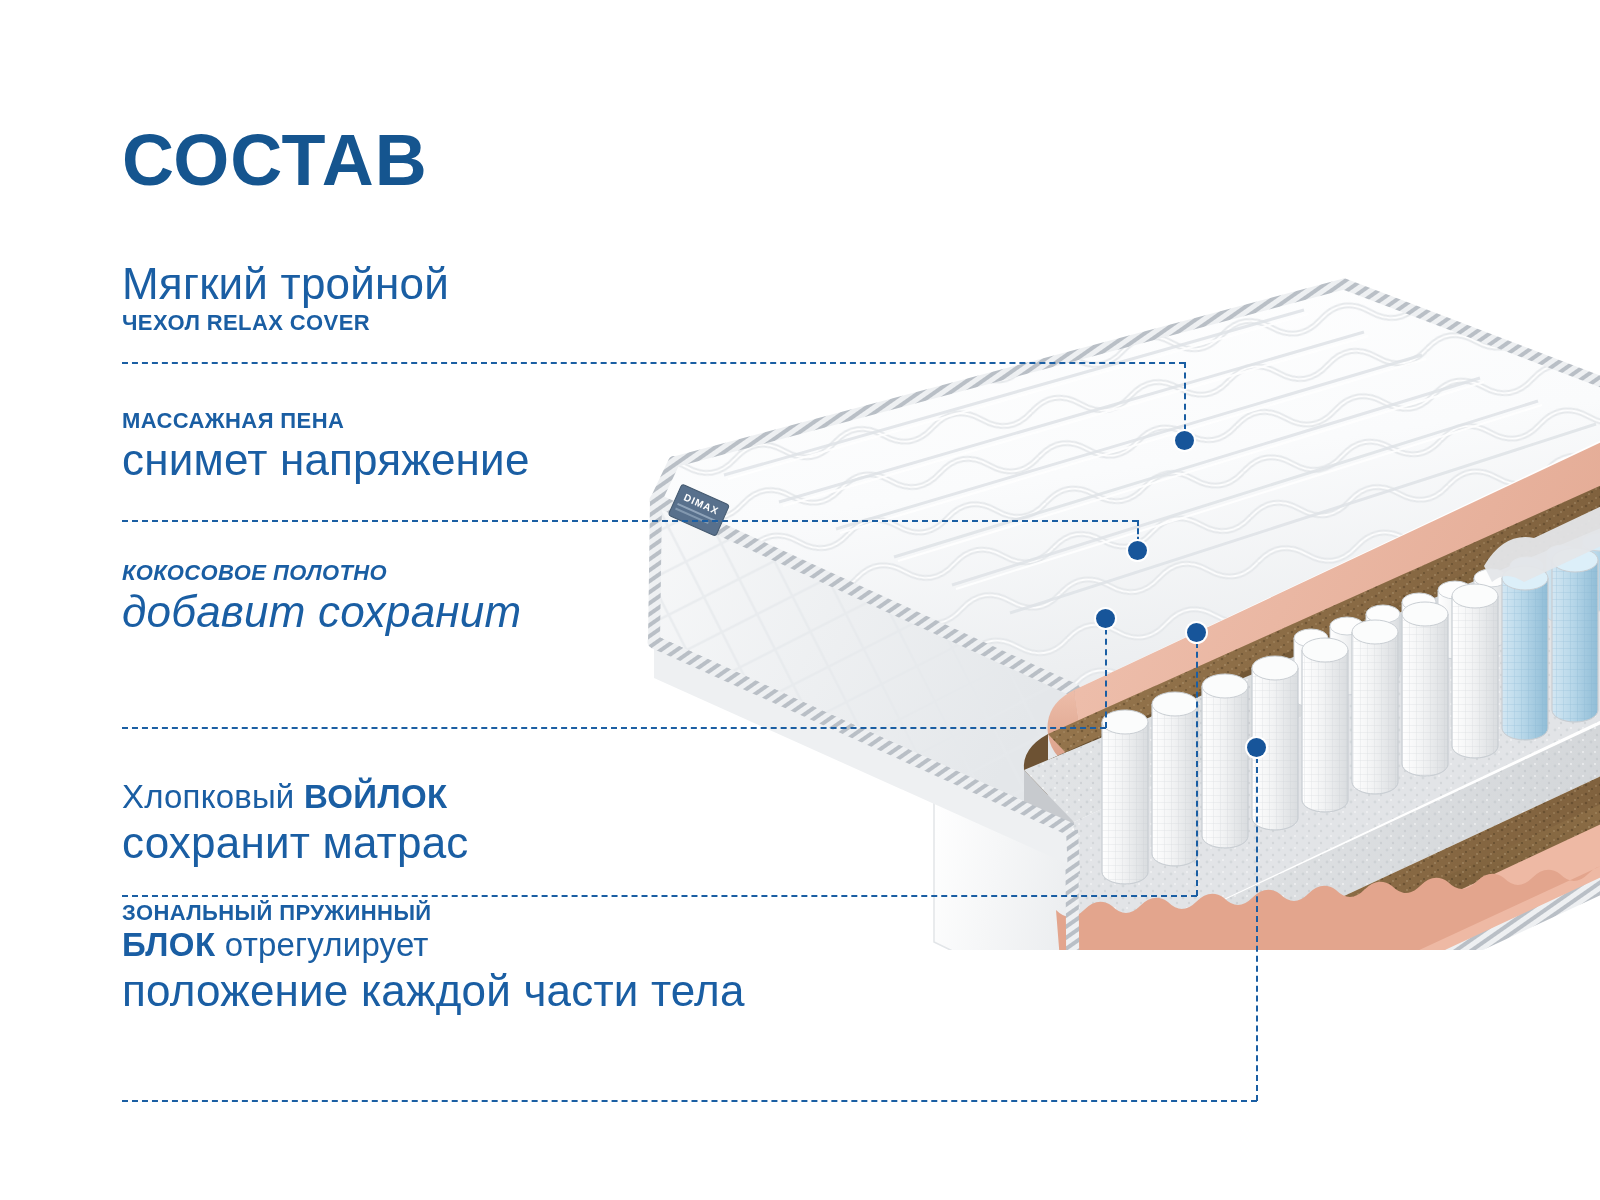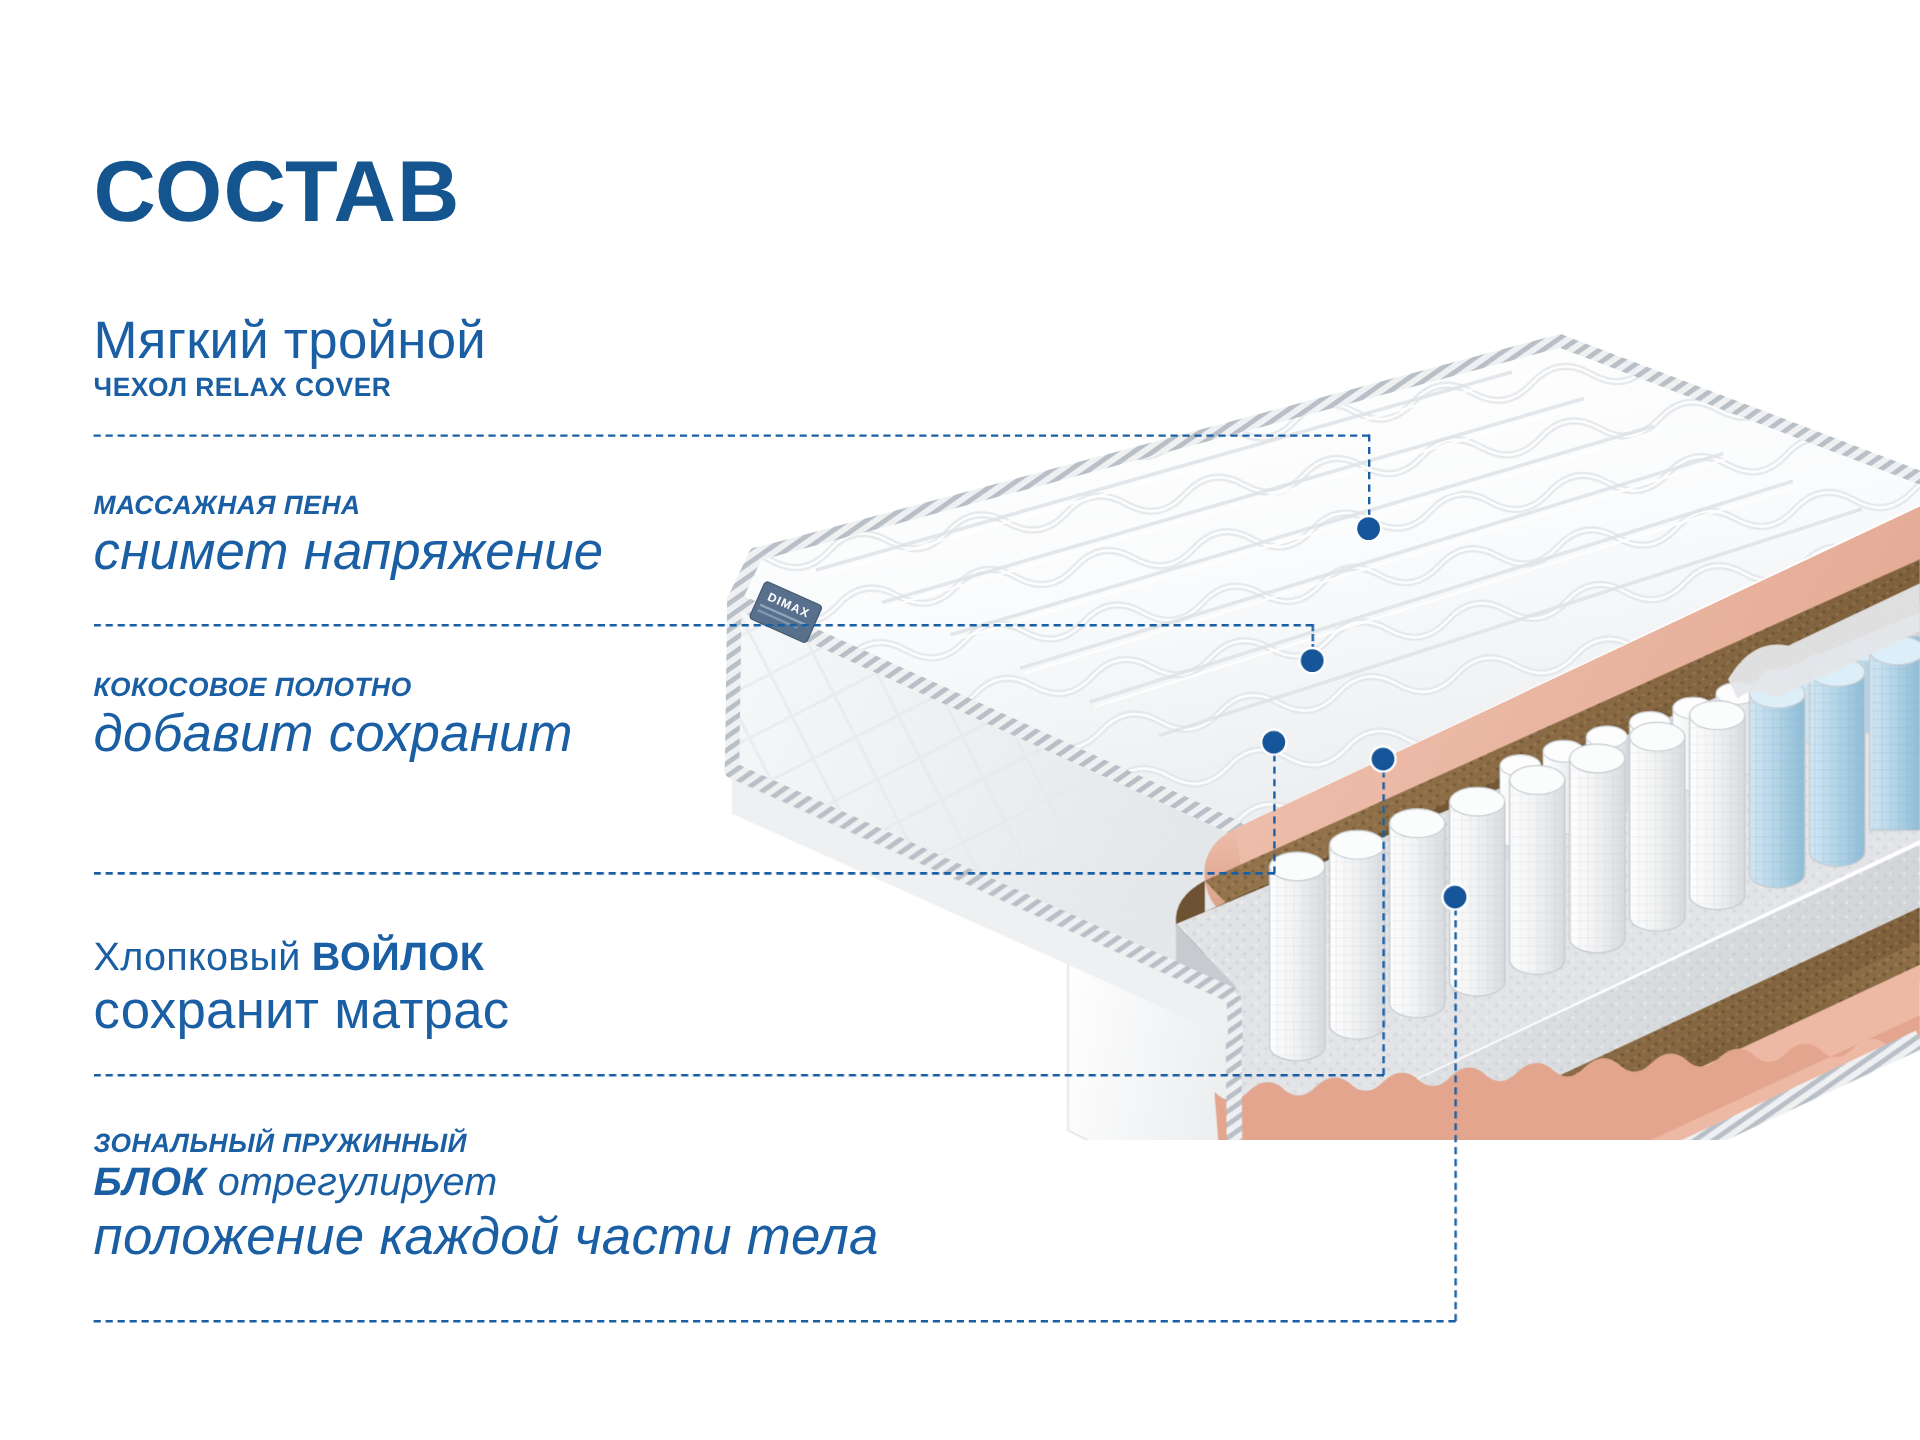--- a/index.html
+++ b/index.html
@@ -1,40 +1,40 @@
 <!DOCTYPE html>
 <html><head>
 <meta charset="utf-8">
 <style>
   * { margin:0; padding:0; box-sizing:border-box; }
   html,body { width:1600px; height:1200px; background:#ffffff; overflow:hidden; }
   body { font-family:"Liberation Sans", sans-serif; }
 
-  #stage { position:relative; width:1272px; height:1200px; background:#fff; }
+  #stage { position:relative; width:1272px; height:1200px; background:#fff;margin-left:44px; }
 
   
   .page-title{
     position:absolute; left:78px; top:124px;
     font-size:72px; font-weight:700; letter-spacing:1px;
     color:#15558f; line-height:1;
   }
 
   .block{ position:absolute; left:78px; color:#1a5ea3; }
   .block .ln{ display:block; white-space:nowrap; line-height:1.18; }
   .ln.light{ font-weight:400; font-size:44px; letter-spacing:.2px; }
   .ln.bold { font-weight:700; font-size:22px; letter-spacing:.4px; }
   .ln.mix  { font-weight:400; font-size:33px; letter-spacing:.2px; }
   .ln.mix b{ font-weight:700; letter-spacing:.4px; }
 
   
   #blk-cover { top:258px; }
-  #blk-foam  { top:408px;font-style:italic; }
+  #blk-foam  { top:408px; }
   #blk-coco  { top:560px;font-style:italic; }
   #blk-felt  { top:778px; }
-  #blk-spring{ top:940px;font-style:italic; }
+  #blk-spring{ top:900px; }
 
   
   .hline{
     position:absolute; height:0;
     border-top:2px dashed #1a5ea3;
   }
   .vline{
     position:absolute; width:0;
     border-left:2px dashed #1a5ea3;
   }

